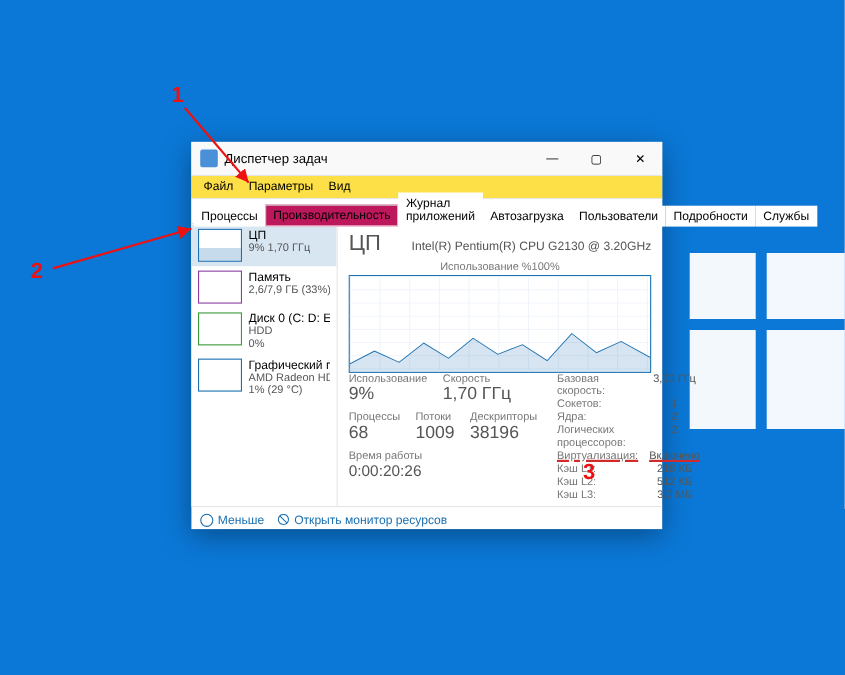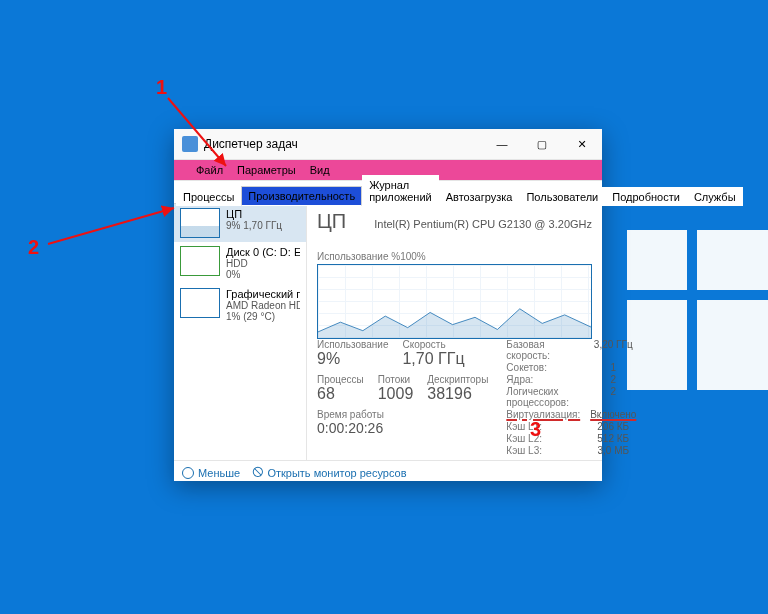--- a/index.html
+++ b/index.html
@@ -10,42 +10,42 @@
 .win-logo .q2{left:70px;top:0;width:90px;height:60px}
 .win-logo .q3{left:0;top:70px;width:60px;height:90px}
 .win-logo .q4{left:70px;top:70px;width:90px;height:90px}
 .window{position:absolute;left:174px;top:129px;width:428px;height:352px;background:#fff;box-shadow:0 6px 24px rgba(0,0,0,.35)}
 
 .topbar{height:30px;background:#f9f9f9;display:flex;align-items:center;border-bottom:1px solid #e5e5e5}
 .topbar .app-icon{width:16px;height:16px;margin:0 6px 0 8px;background:#4a90d9;border-radius:2px}
 .topbar .app-title{font-size:12px;color:#000}
 .topbar .sp{flex:1}
 .topbar .winbtn{width:40px;height:30px;display:flex;align-items:center;justify-content:center;color:#000;font-family:Arial}
-.menubar{height:20px;display:flex;align-items:center;padding:0 16px;gap:2px;border-bottom:1px solid #e5e5e5;background:#ec4899}
+.menubar{height:20px;display:flex;align-items:center;padding:0 5px;gap:2px;border-bottom:1px solid #e5e5e5;background:#fde047}
 .menubar .mi{padding:2px 6px;font-size:11px}
 .tabbar{height:22px;display:flex;align-items:flex-end;padding:0 2px;background:#fff;border-bottom:1px solid #d0d0d0}
 .tabbar .tab{padding:3px 6px;font-size:11px;border:1px solid transparent;border-bottom:none;position:relative;top:3px;background:#fff;color:#000}
-.tabbar .tab.active{border-color:#d0d0d0;background:#1d4ed8;border-bottom:1px solid #fff}
+.tabbar .tab.active{border-color:#d0d0d0;background:#be185d;border-bottom:1px solid #fff}
 .body{display:flex;height:calc(100% - 30px - 20px - 22px - 24px)}
 .sidebar{width:132px;border-right:1px solid #e5e5e5;background:#fff;overflow:hidden}
 .side-item{display:flex;gap:6px;padding:4px 6px;align-items:flex-start}
 .side-item.selected{background:#d8e6f2}
 .side-item .thumb{width:38px;height:28px;border:1px solid #1a6fb0;background:#fff;position:relative;overflow:hidden;flex-shrink:0}
 .side-item .thumb.cpu::after{content:"";position:absolute;inset:0;background:linear-gradient(180deg,transparent 60%,rgba(26,111,176,.25) 60%);}
 .side-item .thumb.mem{border-color:#8b3fa0}
 .side-item .thumb.disk{border-color:#3a9a3a}
 .side-item .thumb.gpu{border-color:#1a6fb0}
 .side-item .txt{display:flex;flex-direction:column;font-size:10px;overflow:hidden}
 .side-item .txt .nm{font-size:11px;color:#000;white-space:nowrap}
 .side-item .txt .sub{font-size:10px;color:#555;white-space:nowrap}
 .main{flex:1;padding:6px 10px 4px 10px;display:flex;flex-direction:column;min-width:0}
 .main-head{display:flex;align-items:baseline;justify-content:space-between}
 .main-head .h1{font-size:20px;color:#555}
 .main-head .h2{font-size:11px;color:#555;text-align:right}
-.chart-head{display:flex;justify-content:flex-start;font-size:10px;color:#777;margin-top:18px}
+.chart-head{display:flex;justify-content:center;font-size:10px;color:#777;margin-top:4px}
 .chart{height:120px;border:1px solid #1a6fb0;background:#fff;position:relative;margin-top:2px}
 .chart .grid{position:absolute;inset:0;background-image:linear-gradient(#eef4fa 1px,transparent 1px),linear-gradient(90deg,#eef4fa 1px,transparent 1px);background-size:100% 12px,27px 100%}
 .chart svg{position:absolute;inset:0;width:100%;height:100%}
 .chart-foot{display:flex;justify-content:space-between;font-size:10px;color:#777;margin-top:2px}
 .stats{display:flex;gap:18px;margin-top:0;font-size:10px;color:#555}
 .stats .col{display:flex;flex-direction:column;gap:2px}
 .stats .lbl{font-size:10px;color:#777}
 .stats .val{font-size:16px;color:#555}
 .right-stats{font-size:10px;color:#555;display:grid;grid-template-columns:auto auto;gap:1px 10px;align-content:start}
 .right-stats .k{color:#777}
@@ -101,20 +101,27 @@
     <div class="body">
       <div class="sidebar">
         <div class="side-item selected">
           <div class="thumb cpu"></div>
           <div class="txt">
             <span class="nm">ЦП</span>
             <span class="sub">9% 1,70 ГГц</span>
           </div>
         </div>
         <div class="side-item">
+          <div class="thumb mem"></div>
+          <div class="txt">
+            <span class="nm">Память</span>
+            <span class="sub">2,6/7,9 ГБ (33%)</span>
+          </div>
+        </div>
+        <div class="side-item">
           <div class="thumb disk"></div>
           <div class="txt">
             <span class="nm">Диск 0 (C: D: E:)</span>
             <span class="sub">HDD</span>
             <span class="sub">0%</span>
           </div>
         </div>
         <div class="side-item">
           <div class="thumb gpu"></div>
           <div class="txt">
@@ -178,21 +185,21 @@
               <div class="v">3,20 ГГц</div>
               <div class="k">Сокетов:</div>
               <div class="v">1</div>
               <div class="k">Ядра:</div>
               <div class="v">2</div>
               <div class="k">Логических процессоров:</div>
               <div class="v">2</div>
               <div class="k hl">Виртуализация:</div>
               <div class="v hl">Включено</div>
               <div class="k">Кэш L1:</div>
-              <div class="v">206 КБ</div>
+              <div class="v">218 КБ</div>
               <div class="k">Кэш L2:</div>
               <div class="v">512 КБ</div>
               <div class="k">Кэш L3:</div>
               <div class="v">3,0 МБ</div>
             </div>
         </div>
       </div>
     </div>
 
     <div class="footer">

